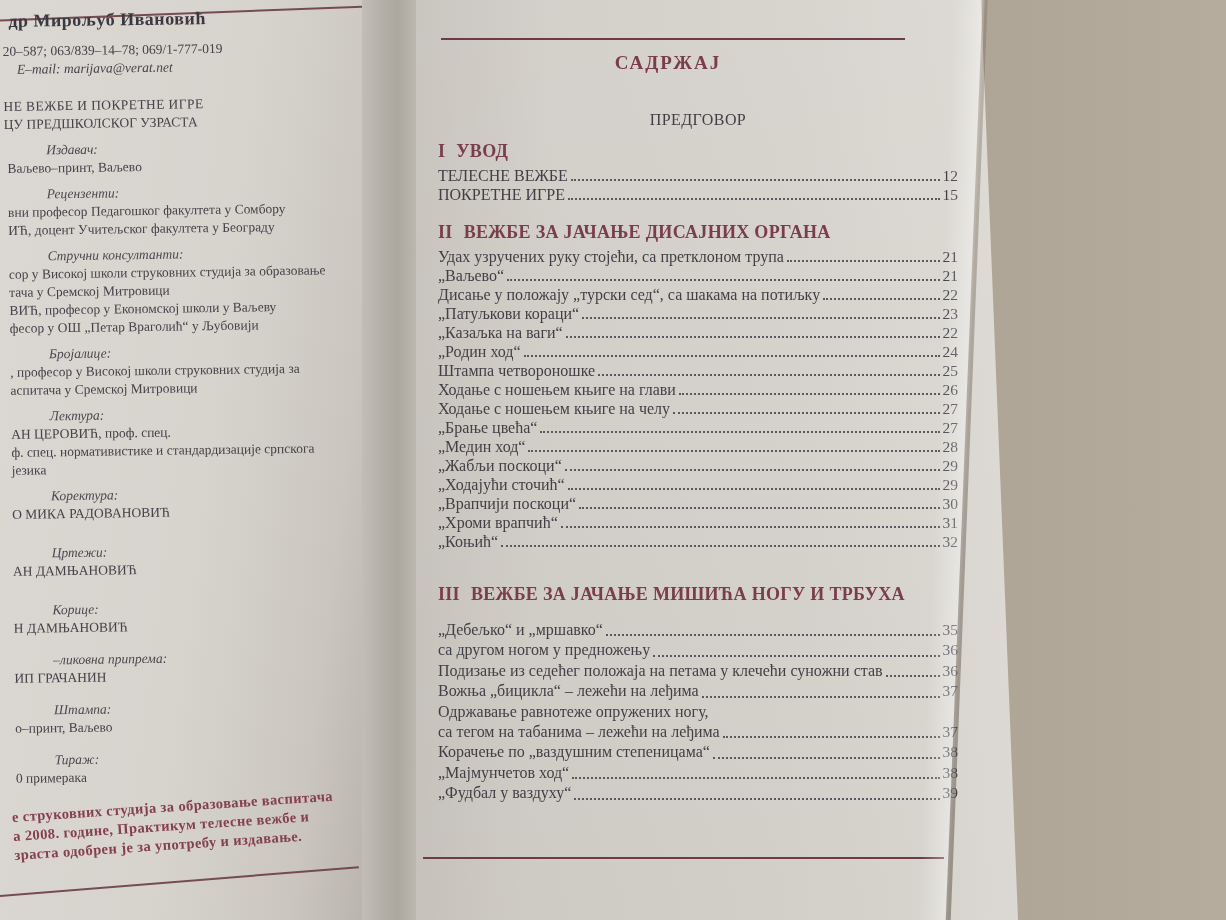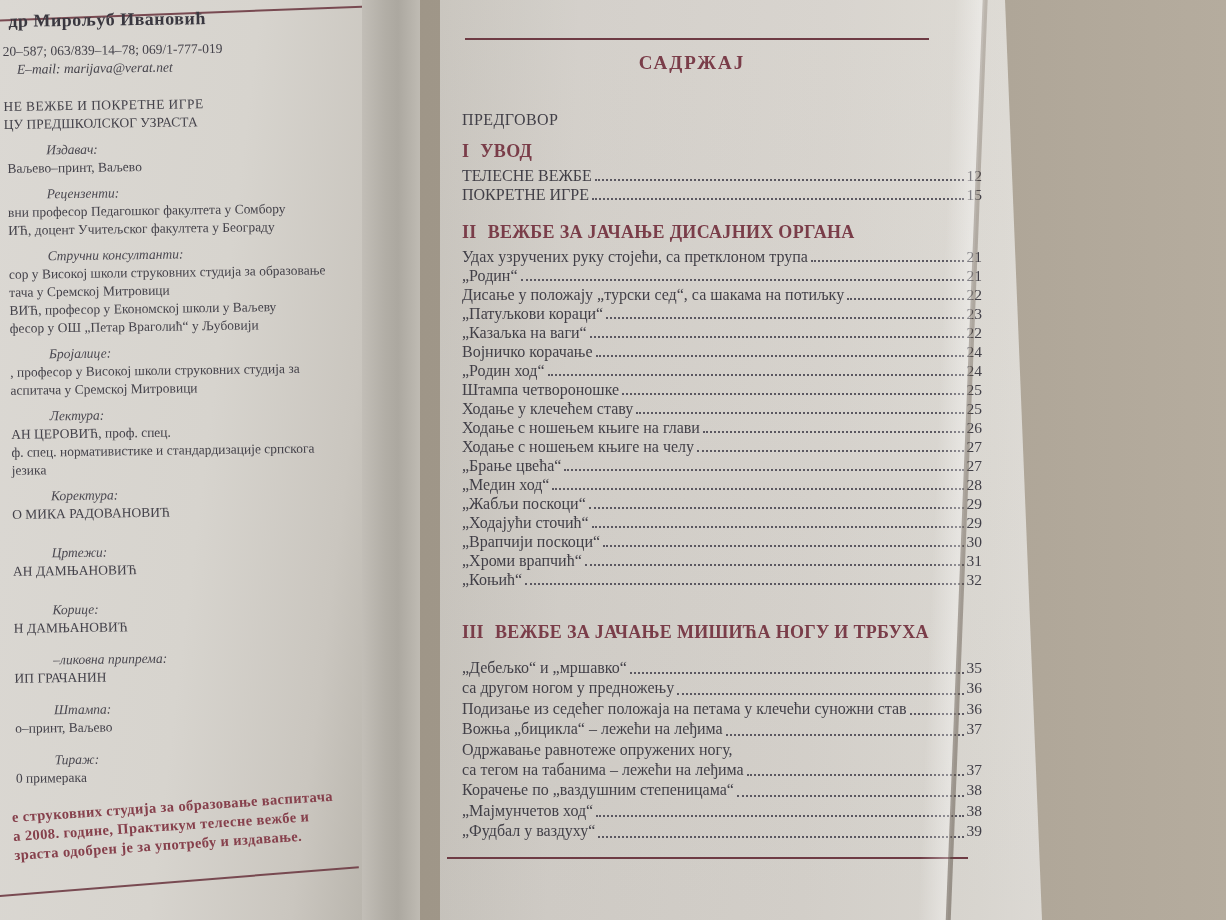--- a/index.html
+++ b/index.html
@@ -39,35 +39,35 @@
   }
 
   
   .gutter{
     position:absolute;left:362px;top:0;width:58px;height:920px;
     background:linear-gradient(90deg,#c2beb7 0%,#b2aea6 40%,#acA8a0 62%,#bfbbb3 100%);
   }
 
   
   .right-page{
-    position:absolute;left:440px;top:0;width:602px;height:920px;
+    position:absolute;left:416px;top:0;width:602px;height:920px;
     background:
       linear-gradient(180deg,rgba(255,255,255,.05) 0%,rgba(0,0,0,.02) 100%),
       linear-gradient(92deg,#c7c3bc 0%,#d2cec8 22%,#d6d2cc 62%,#dcd9d3 90%,#e0ddd8 100%);
     clip-path:polygon(0 0,565px 0,602px 100%,0 100%);
   }
   .rp-rule{position:absolute;border-top:2px solid #6e3b44;}
   .rp-rule.top{top:38px;left:25px;width:464px;}
   .rp-rule.bottom{top:857px;left:7px;width:521px;}
   .rp-inner{position:absolute;left:0;top:0;width:602px;padding:0 60px 0 22px;box-sizing:border-box;color:#413f47;}
   .toc-title{
     margin-top:50px;text-align:center;transform:translateX(-30px);
     font-size:19px;font-weight:bold;letter-spacing:2px;color:#7a3d49;line-height:26px;
   }
-  .toc-preface{margin-top:34px;font-size:16px;line-height:19px;letter-spacing:.4px;}
+  .toc-preface{margin-top:34px;font-size:16px;line-height:19px;letter-spacing:.4px;text-align:center;}
   .toc-section{margin-top:18px;}
   .toc-section.first{margin-top:12px;}
   .toc-section.third{margin-top:33px;}
   .toc-heading{font-weight:bold;color:#7a3d49;font-size:18px;line-height:21px;letter-spacing:.3px;margin-bottom:4px;}
   .toc-section.third .toc-heading{margin-bottom:15px;}
   .toc-heading .numeral{display:inline-block;margin-right:11px;}
   .toc-row{display:flex;align-items:flex-end;font-size:16px;line-height:19px;text-align:center;}
   .toc-section.third .toc-row{line-height:20.4px;}
   .toc-text{white-space:nowrap;}
   .dots{flex:1 1 auto;border-bottom:2px dotted #5a5760;margin:0 3px;transform:translateY(-4px);min-width:12px;}
@@ -225,21 +225,21 @@
       <span class="numeral">II</span><span>ВЕЖБЕ ЗА ЈАЧАЊЕ ДИСАЈНИХ ОРГАНА</span>
     </div>
     <div>
   <div class="toc-row">
     <span class="toc-text">Удах узручених руку стојећи, са претклоном трупа</span>
     <span class="dots"></span>
     <span class="toc-page">21</span>
   </div>
 
   <div class="toc-row">
-    <span class="toc-text">„Родин“ </span>
+    <span class="toc-text">„Ваљево“ </span>
     <span class="dots"></span>
     <span class="toc-page">21</span>
   </div>
 
   <div class="toc-row">
     <span class="toc-text">Дисање у положају „турски сед“, са шакама на потиљку</span>
     <span class="dots"></span>
     <span class="toc-page">22</span>
   </div>
 
@@ -248,43 +248,33 @@
     <span class="dots"></span>
     <span class="toc-page">23</span>
   </div>
 
   <div class="toc-row">
     <span class="toc-text">„Казаљка на ваги“</span>
     <span class="dots"></span>
     <span class="toc-page">22</span>
   </div>
 
-  <div class="toc-row">
-    <span class="toc-text">Војничко корачање</span>
+
+  <div class="toc-row">
+    <span class="toc-text">„Родин ход“</span>
     <span class="dots"></span>
     <span class="toc-page">24</span>
   </div>
 
   <div class="toc-row">
-    <span class="toc-text">„Родин ход“</span>
-    <span class="dots"></span>
-    <span class="toc-page">24</span>
-  </div>
-
-  <div class="toc-row">
     <span class="toc-text">Штампа четвороношке</span>
     <span class="dots"></span>
     <span class="toc-page">25</span>
   </div>
 
-  <div class="toc-row">
-    <span class="toc-text">Ходање у клечећем ставу</span>
-    <span class="dots"></span>
-    <span class="toc-page">25</span>
-  </div>
 
   <div class="toc-row">
     <span class="toc-text">Ходање с ношењем књиге на глави</span>
     <span class="dots"></span>
     <span class="toc-page">26</span>
   </div>
 
   <div class="toc-row">
     <span class="toc-text">Ходање с ношењем књиге на челу</span>
     <span class="dots"></span>

